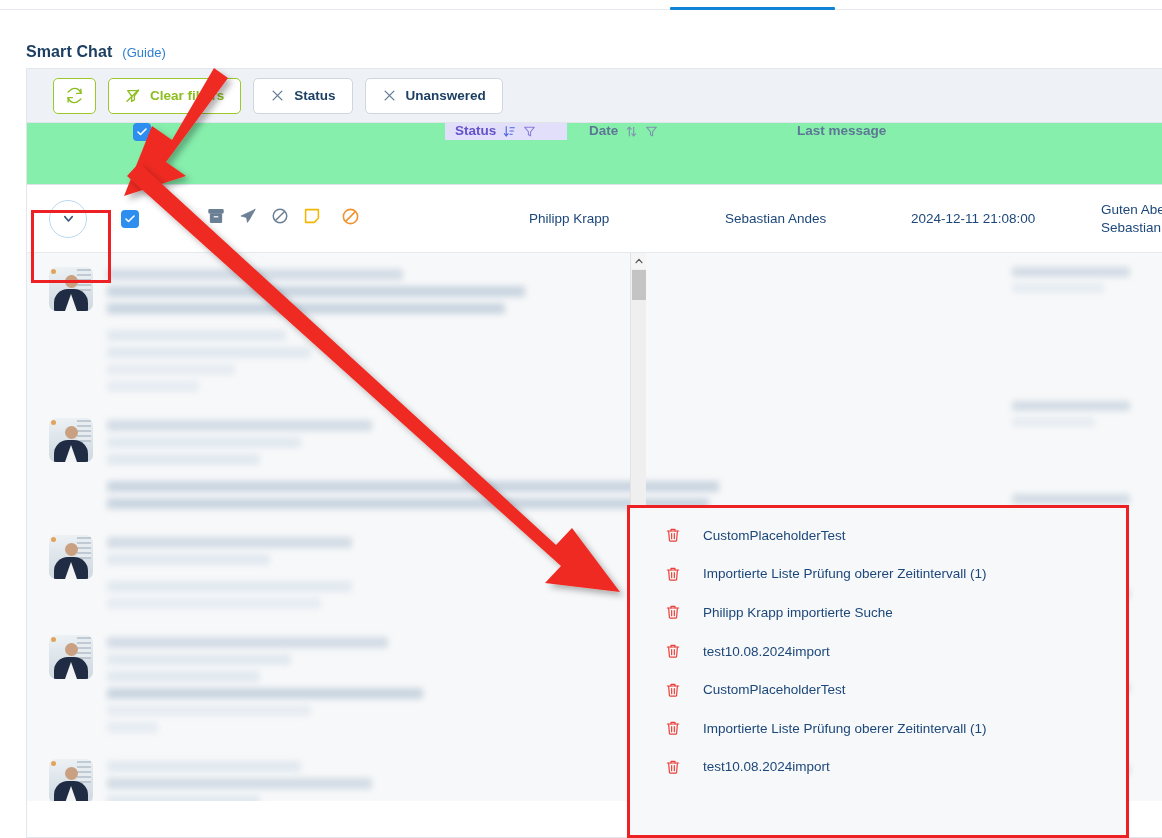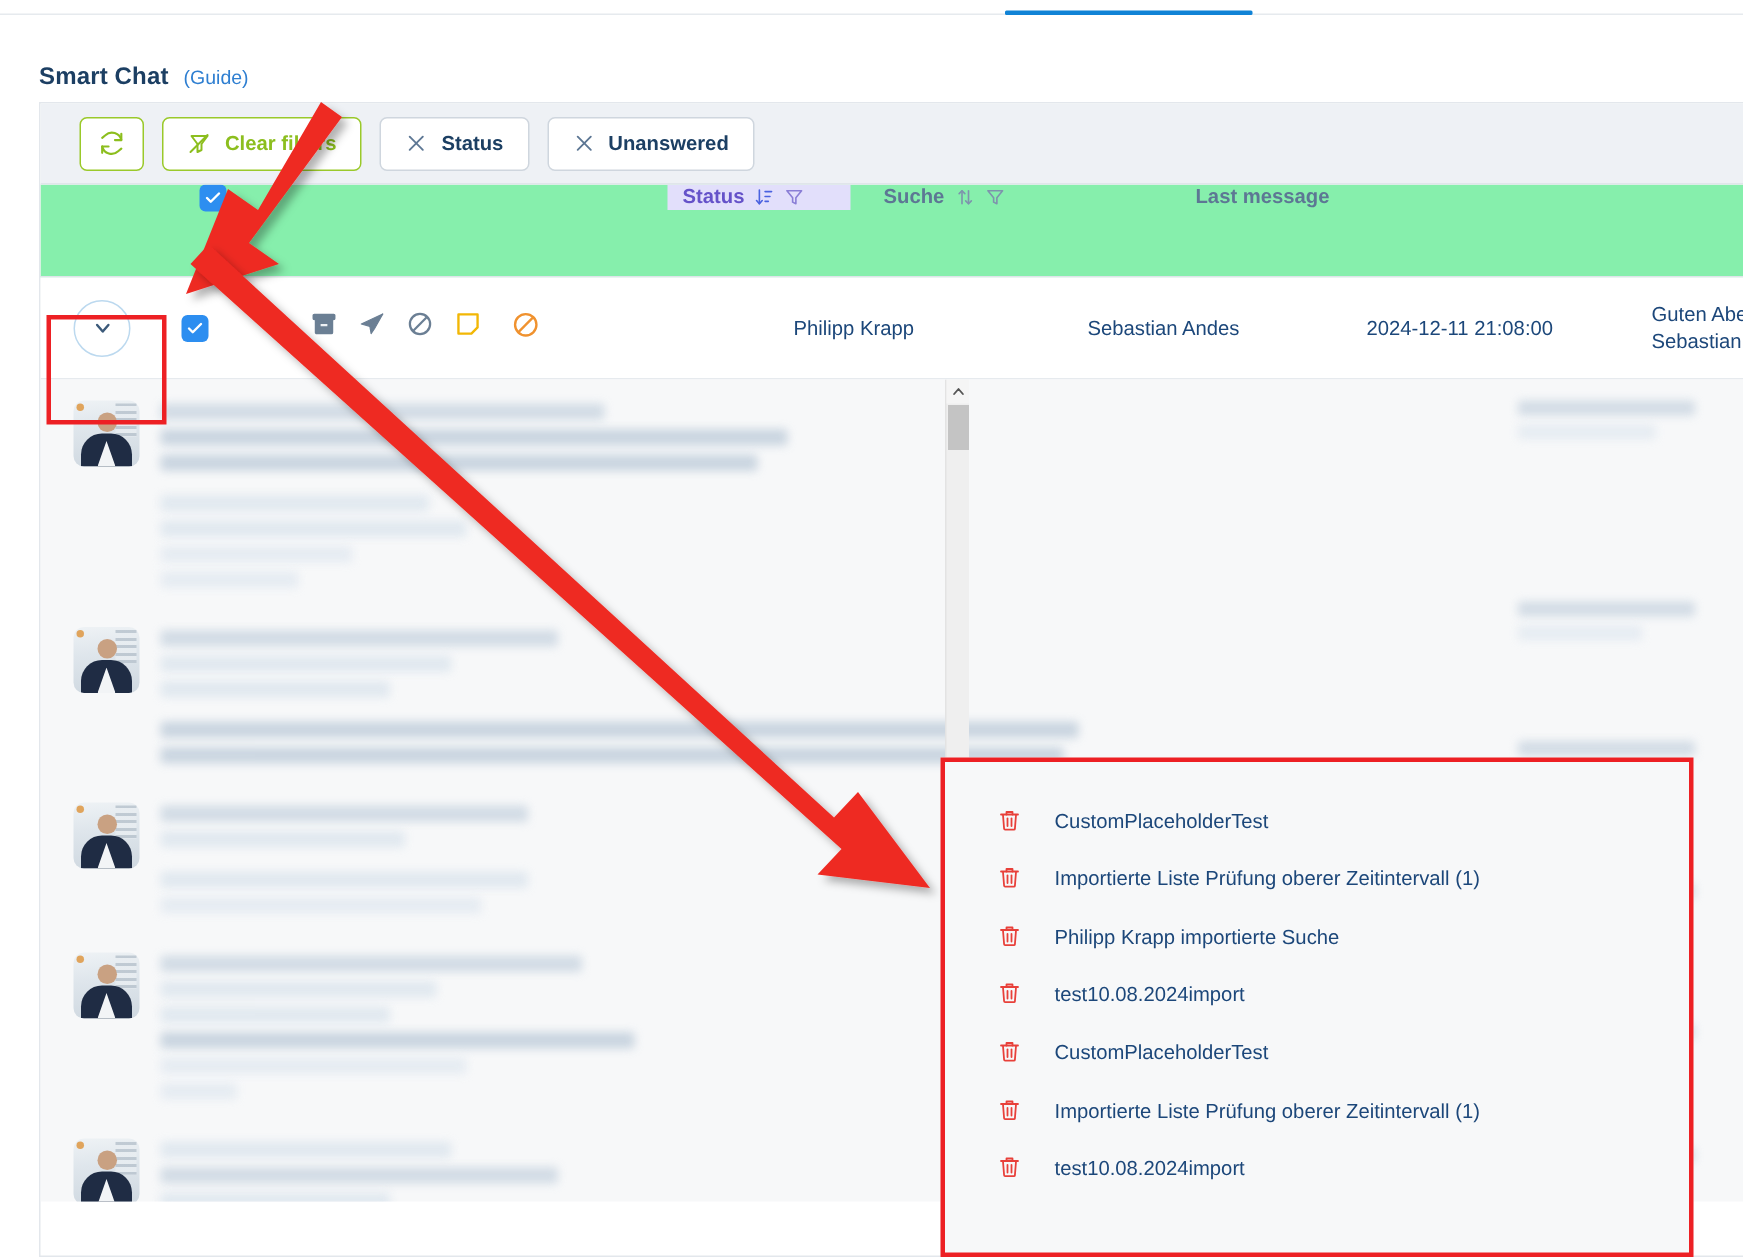--- a/index.html
+++ b/index.html
@@ -309,21 +309,21 @@
   }
   .callout-title {
     font-size: 13.5px;
     font-weight: bold;
     color: #123e6b;
     padding: 30px 0 4px 35px;
   }
   .tg-list { padding: 8px 0 0 35px; }
   .tg-item {
     display: flex;
-    align-items: flex-end;
+    align-items: center;
     gap: 22px;
     height: 38.6px;
     cursor: pointer;
   }
   .tg-label {
     font-size: 13.5px;
     color: #1c477a;
     white-space: nowrap;
   }
   .trash { display: block; }
@@ -432,21 +432,21 @@
           </svg>
         </span>
         <span class="filtericon">
           <svg width="13" height="13" viewBox="0 0 24 24" fill="none" stroke="#8a7ed6" stroke-width="2" stroke-linecap="round" stroke-linejoin="round">
             <polygon points="3 4 21 4 14 12.5 14 20 10 18 10 12.5"></polygon>
           </svg>
         </span>
       </div>
 
       <div class="th c-name">
-        <span class="th-label">Suche</span>
+        <span class="th-label">Date</span>
         <span class="sorticon">
           <svg width="13" height="13" viewBox="0 0 24 24" fill="none" stroke="#7e93ad" stroke-width="2" stroke-linecap="round" stroke-linejoin="round">
             <line x1="8" y1="20" x2="8" y2="4"></line>
               <polyline points="4.5 7.5 8 4 11.5 7.5"></polyline>
             <line x1="16" y1="4" x2="16" y2="20"></line>
               <polyline points="12.5 16.5 16 20 19.5 16.5"></polyline>
           </svg>
         </span>
         <span class="filtericon">
           <svg width="13" height="13" viewBox="0 0 24 24" fill="none" stroke="#7e93ad" stroke-width="2" stroke-linecap="round" stroke-linejoin="round">

